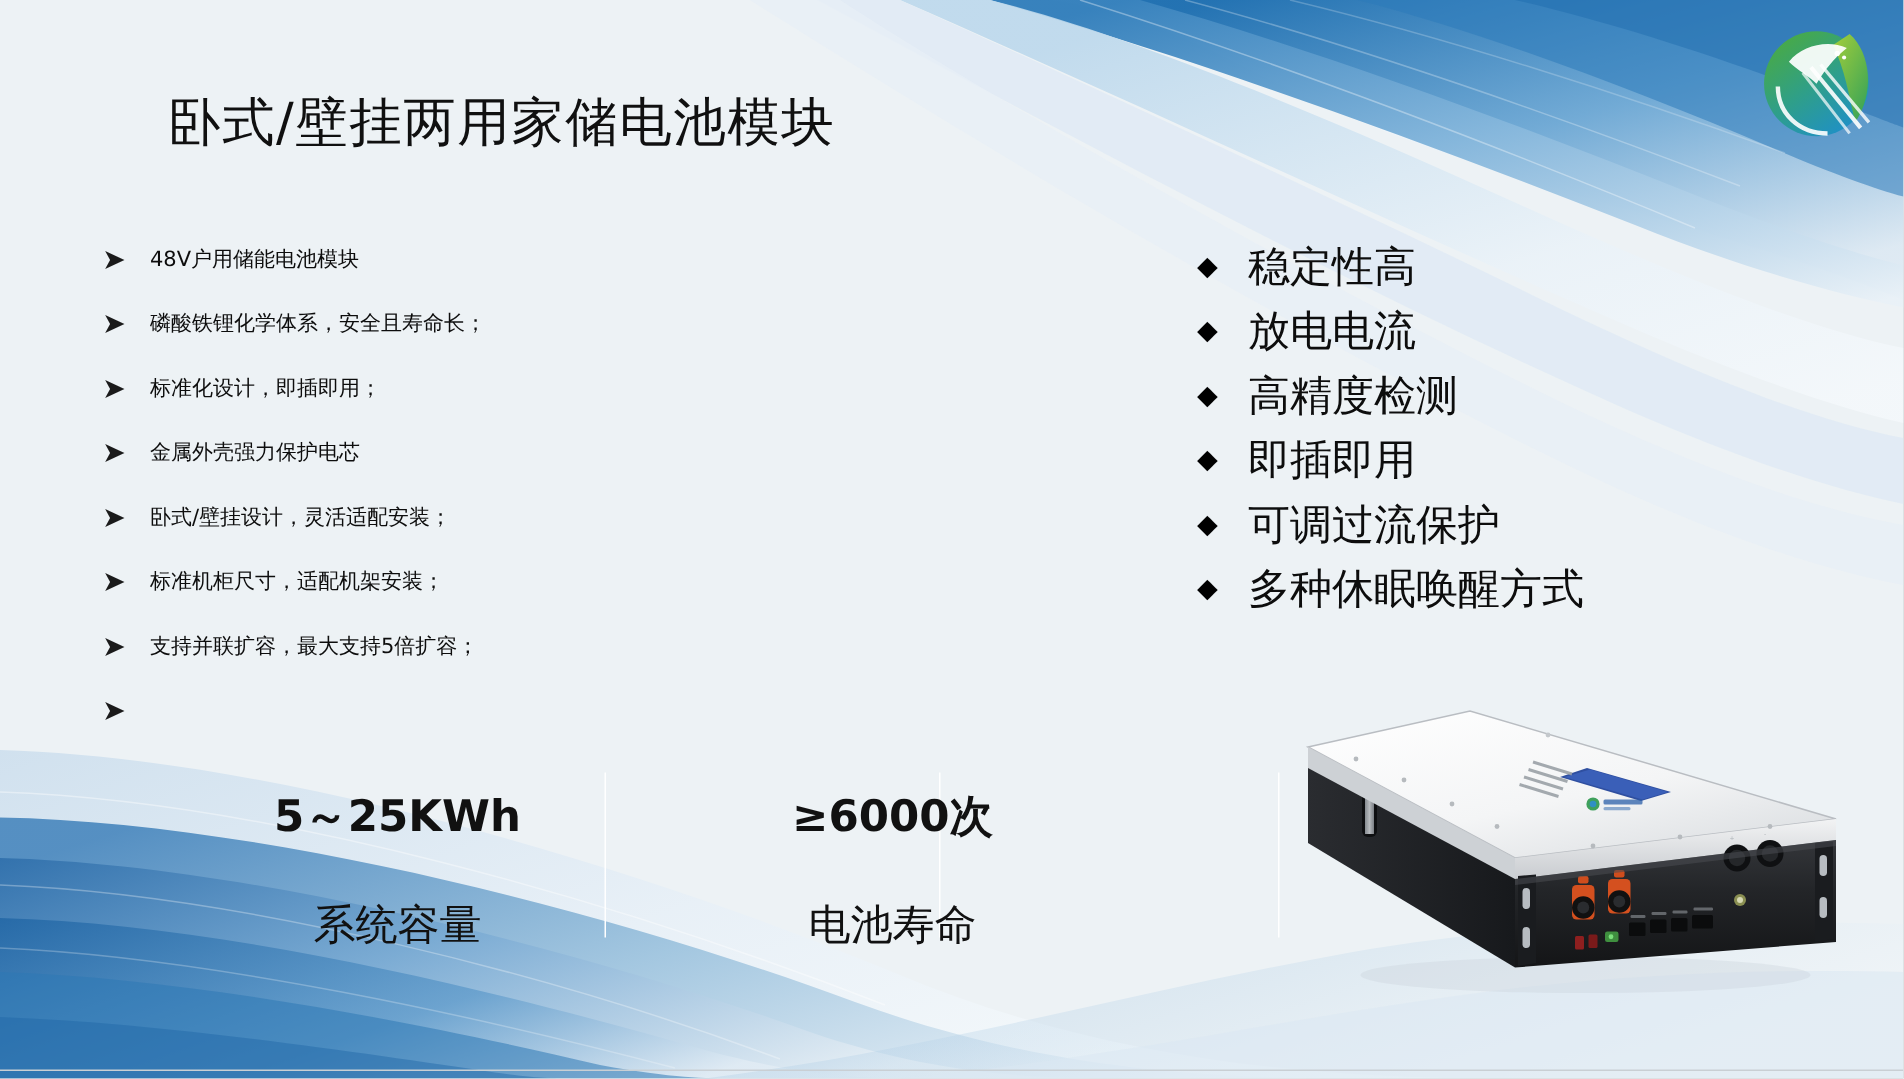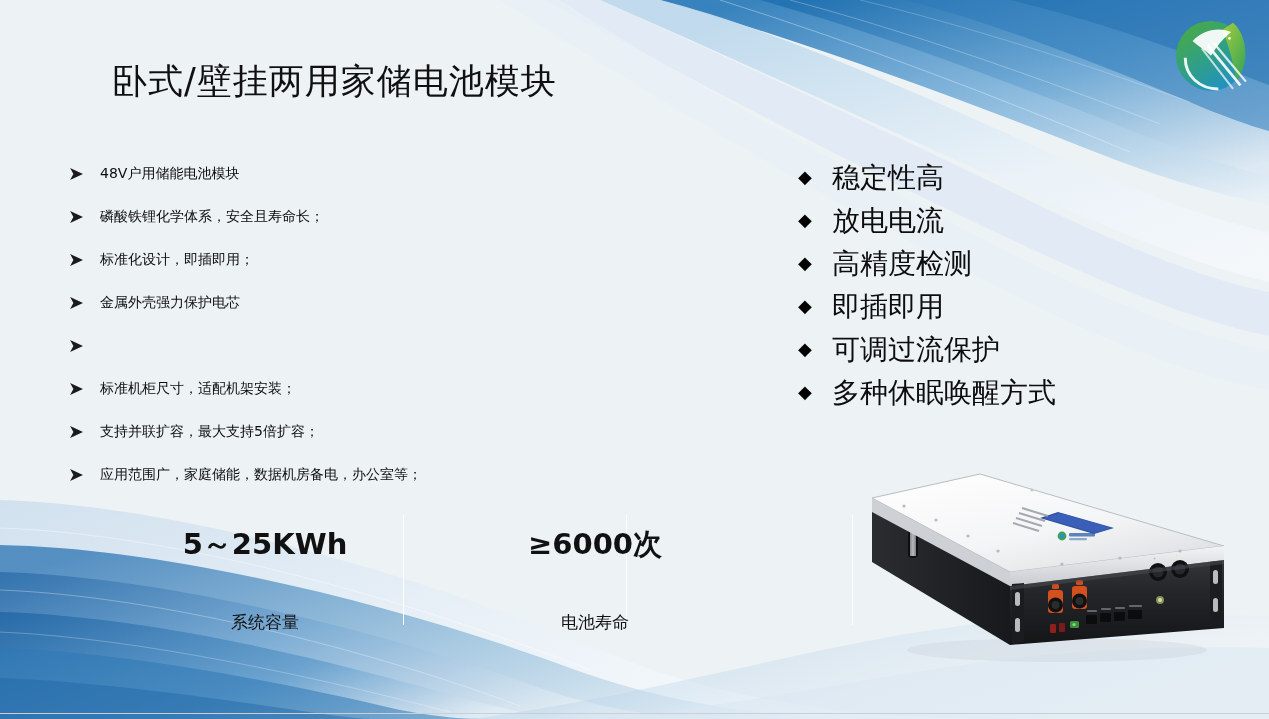--- a/index.html
+++ b/index.html
@@ -113,22 +113,22 @@
   .stat-val {
     margin-top: 12px;
     font-size: 29px;
     font-weight: bold;
     color: #111;
     letter-spacing: 0px;
     white-space: nowrap;
     font-family: "DejaVu Sans", "Liberation Sans", sans-serif;
   }
   .stat-label {
-    margin-top: 46px;
-    font-size: 17px;
+    margin-top: 33px;
+    font-size: 28px;
     color: #111;
     white-space: nowrap;
     font-family: Liberation Mono, monospace;
   }
   .divider {
     position: absolute;
     top: 2px;
     width: 1px; height: 110px;
     background: #ffffff;
   }
@@ -303,32 +303,32 @@
     <div class="l-item">
       <span class="l-marker">➤</span>
       <span class="l-text">标准化设计，即插即用；</span>
     </div>
     <div class="l-item">
       <span class="l-marker">➤</span>
       <span class="l-text">金属外壳强力保护电芯</span>
     </div>
     <div class="l-item">
       <span class="l-marker">➤</span>
+      <span class="l-text">卧式/壁挂设计，灵活适配安装；</span>
     </div>
     <div class="l-item">
       <span class="l-marker">➤</span>
       <span class="l-text">标准机柜尺寸，适配机架安装；</span>
     </div>
     <div class="l-item">
       <span class="l-marker">➤</span>
       <span class="l-text">支持并联扩容，最大支持5倍扩容；</span>
     </div>
     <div class="l-item">
       <span class="l-marker">➤</span>
-      <span class="l-text">应用范围广，家庭储能，数据机房备电，办公室等；</span>
     </div>
   </div>
 
   <div class="right-list">
     <div class="r-item">
       <span class="r-marker">◆</span>
       <span class="r-text">稳定性高</span>
     </div>
     <div class="r-item">
       <span class="r-marker">◆</span>

